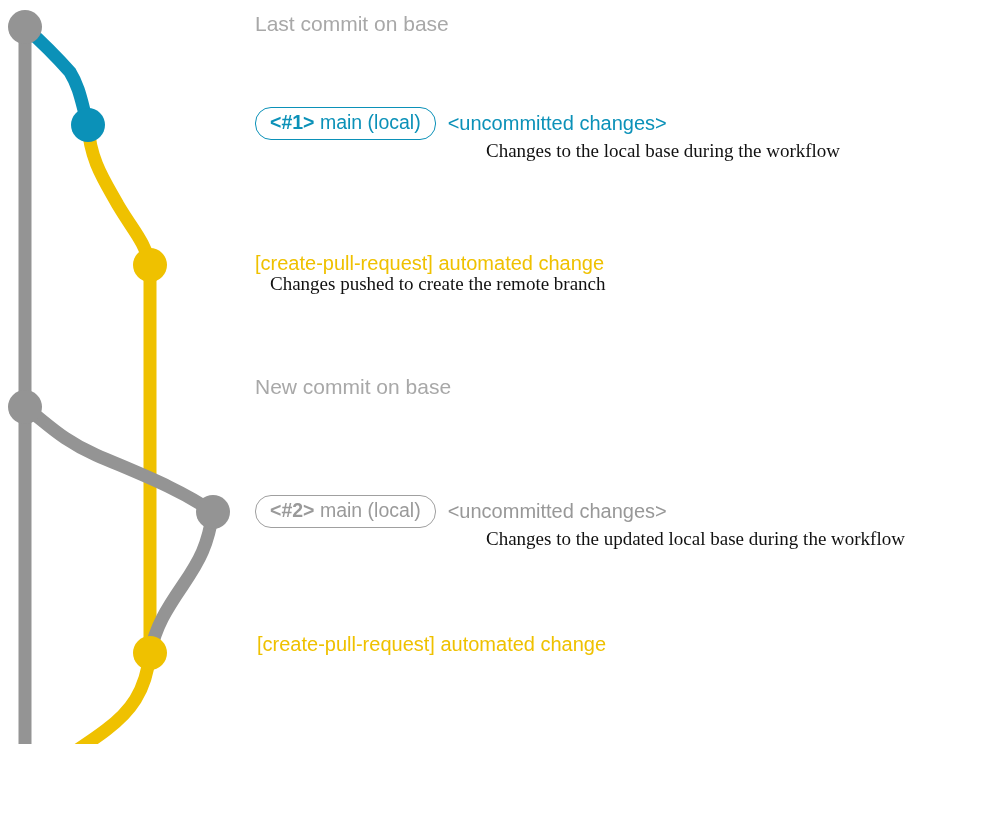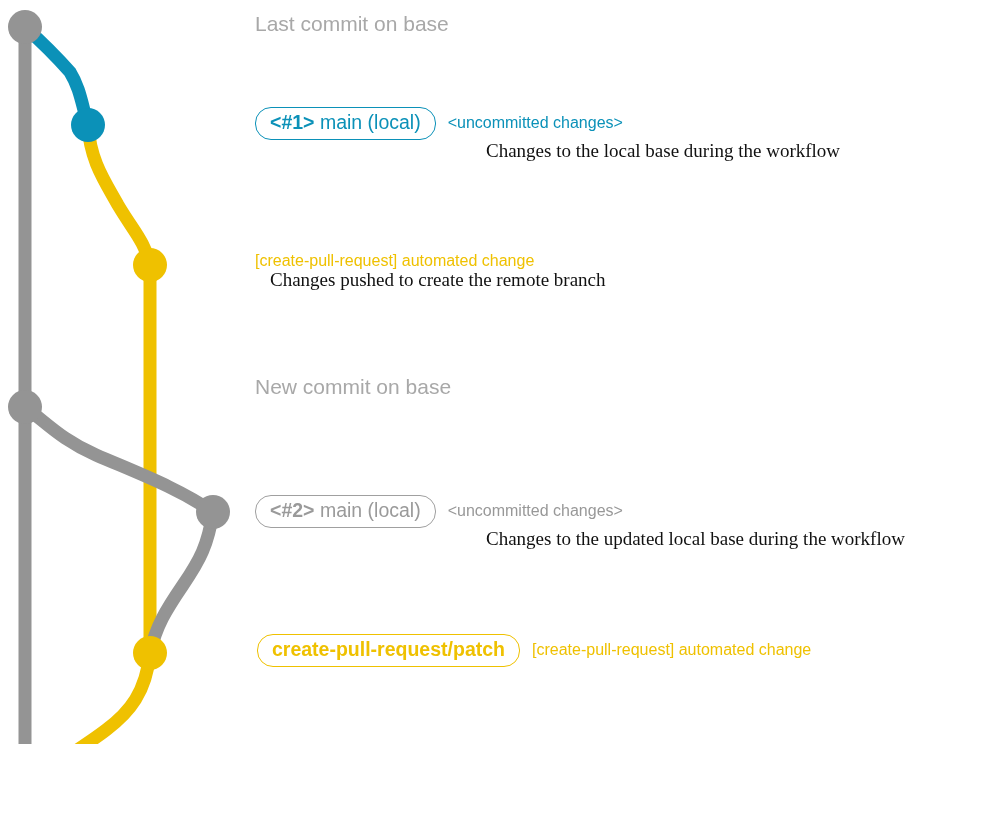--- a/index.html
+++ b/index.html
@@ -70,21 +70,21 @@
     font-size: 19px;
     padding: 6px 13px 7px 13px;
   }
   .pill .tag {
     font-weight: bold;
   }
   .pill .soft {
     font-weight: normal;
   }
   .commit-msg {
-    font-size: 16px;
+    font-size: 20px;
     line-height: 1;
     white-space: nowrap;
   }
   .commit-msg.blue { color: #0B91B8; }
   .commit-msg.gray { color: #A8A8A8; }
   .commit-msg.gray-dark { color: #989898; }
   .commit-msg.yellow { color: #EFC100; }
   .note {
     font-family: "Liberation Serif", serif;
     font-size: 19px;
@@ -155,19 +155,18 @@
   <div class="row" style="left:255px; top:495px;">
     <div class="row-head">
       <span class="pill gray-bold"><span class="tag">&lt;#2&gt;</span><span class="soft"> main (local)</span></span>
       <span class="commit-msg gray-dark">&lt;uncommitted changes&gt;</span>
     </div>
     <div class="note" style="margin-left:231px;">Changes to the updated local base during the workflow</div>
   </div>
 
   <div class="row" style="left:257px; top:634px;">
     <div class="row-head">
-      <span class="pill yellow"><span class="soft" style="font-weight:bold;">create-pull-request/patch</span></span>
       <span class="commit-msg yellow">[create-pull-request] automated change</span>
     </div>
   </div>
 
 
 </div>
 
 </body></html>

